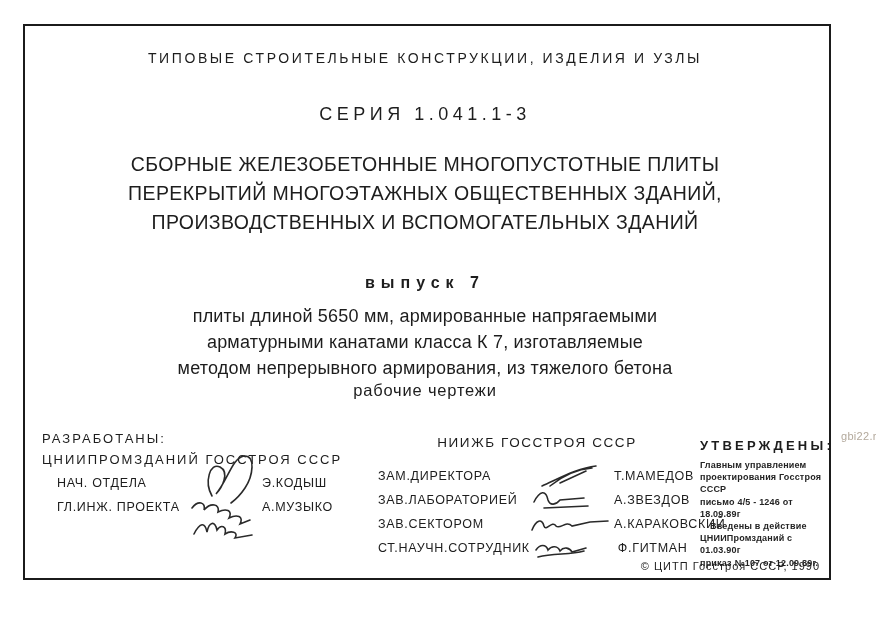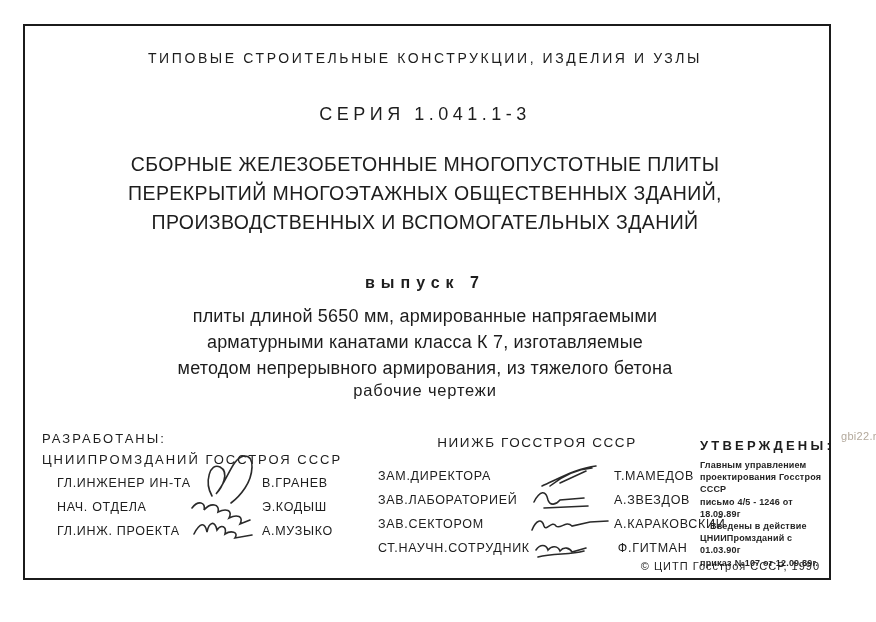--- a/index.html
+++ b/index.html
@@ -102,24 +102,20 @@
 
   <div class="abs center doc-type">рабочие чертежи</div>
 
   <div class="abs dev-heading">
     <div>РАЗРАБОТАНЫ:</div>
     <div>ЦНИИПРОМЗДАНИЙ  ГОССТРОЯ  СССР</div>
   </div>
 
   <div class="abs sig-table left-rows">
     <div class="row">
-      <span class="role">ГЛ.ИНЖЕНЕР ИН-ТА</span>
-      <span class="name">В.ГРАНЕВ</span>
-    </div>
-    <div class="row">
       <span class="role">НАЧ. ОТДЕЛА</span>
       <span class="name">Э.КОДЫШ</span>
     </div>
     <div class="row">
       <span class="role">ГЛ.ИНЖ. ПРОЕКТА</span>
       <span class="name">А.МУЗЫКО</span>
     </div>
   </div>
 
   <svg class="abs sig-left autograph" width="92" height="98" viewBox="0 0 92 98">

